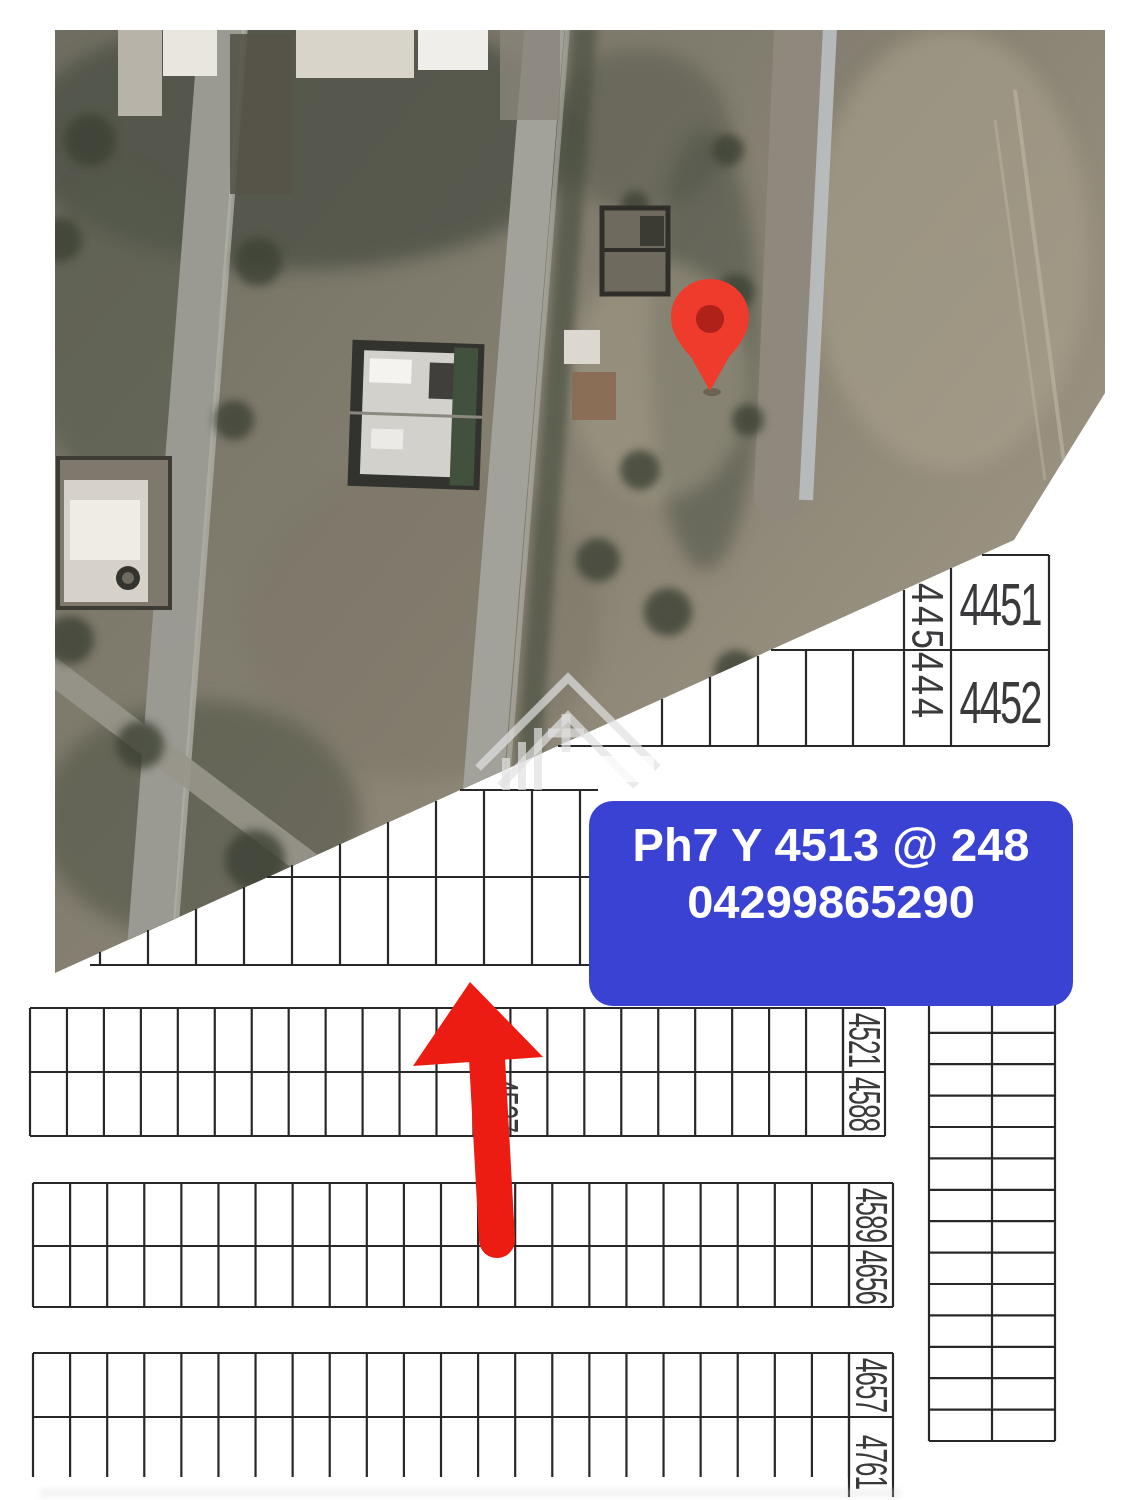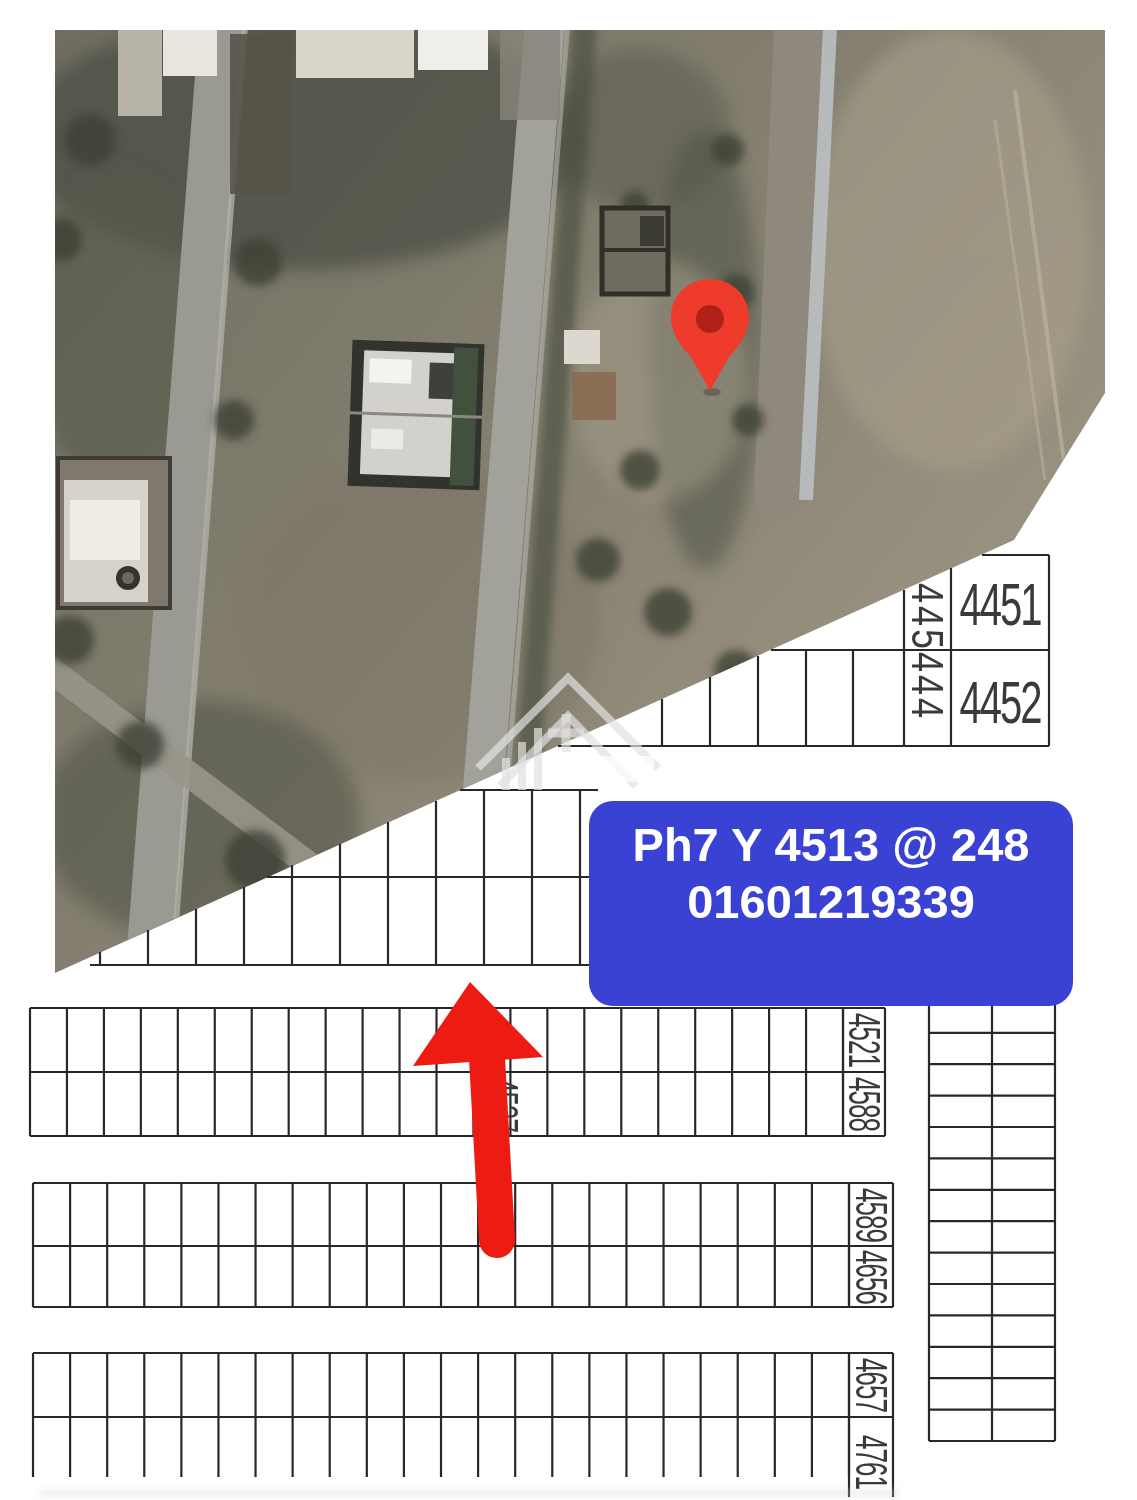--- a/index.html
+++ b/index.html
@@ -283,21 +283,21 @@
     <div class="v-label" style="left:848px;top:1247px;width:45px;height:59px;">4656</div>
 
     <div class="v-label" style="left:848px;top:1355px;width:45px;height:60px;">4657</div>
     <div class="v-label" style="left:848px;top:1419px;width:45px;height:86px;">4761</div>
 
     <div class="v-label" style="left:482px;top:1076px;width:38px;height:58px;">4537</div>
   </div>
 
   <div class="banner" style="background: rgb(58, 66, 211);">
     <div>Ph7 Y 4513 @ 248</div>
-    <div>01601219339</div>
+    <div>04299865290</div>
   </div>
 
   <svg class="wm" width="1137" height="1500">
     <g stroke="rgba(225,225,225,0.7)" fill="none" stroke-width="8">
       <path d="M478 768 L568 678 L658 768"></path>
       <path d="M500 786 L568 716 L636 786"></path>
       <line x1="506" y1="758" x2="506" y2="790"></line>
       <line x1="522" y1="742" x2="522" y2="790"></line>
       <line x1="538" y1="728" x2="538" y2="790"></line>
       <line x1="566" y1="714" x2="566" y2="752" stroke-width="9"></line>

